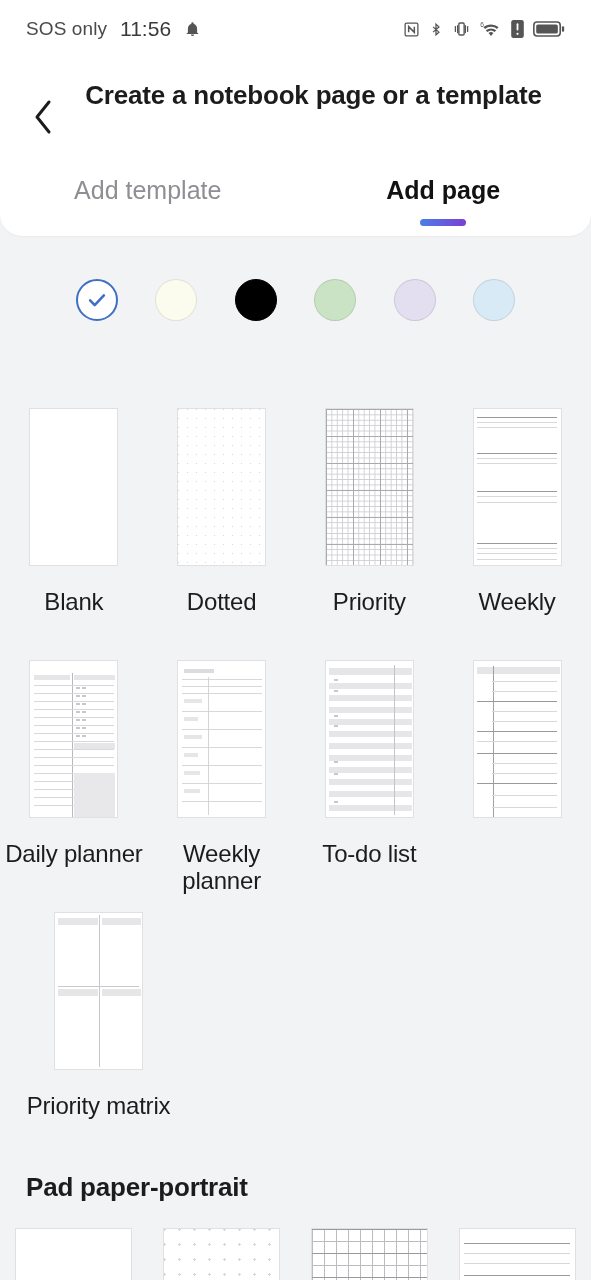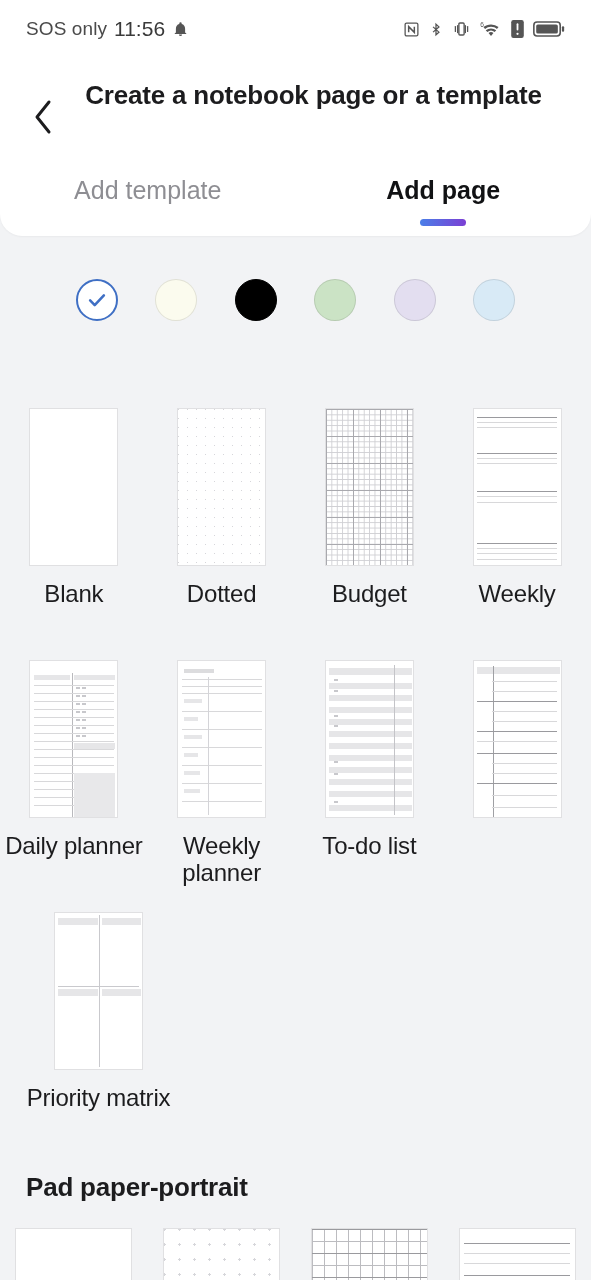--- a/index.html
+++ b/index.html
@@ -11,21 +11,21 @@
   }
   .phone { position:relative; width:591px; height:1280px; background:#f2f3f5; }
 
   
   .statusbar {
     position:absolute; top:0; left:0; width:591px; height:58px;
     background:#ffffff;
     display:flex; align-items:center; justify-content:space-between;
     padding:0 26px;
   }
-  .sb-left { display:flex; align-items:center; gap:7px; color:#4a4a4a; }
+  .sb-left { display:flex; align-items:center; gap:13px; color:#4a4a4a; }
   .sb-carrier { font-size:19px; letter-spacing:0.1px; color:#4a4a4a; }
   .sb-clock { font-size:21px; color:#3a3a3a; }
   .sb-right { display:flex; align-items:center; gap:9px; }
   .sb-icon { display:block; }
 
   
   .headercard {
     position:absolute; top:58px; left:0; width:591px; height:178px;
     background:#ffffff;
     border-bottom-left-radius:22px; border-bottom-right-radius:22px;
@@ -81,21 +81,21 @@
   .cell {
     flex:1; display:flex; flex-direction:column; align-items:center;
   }
   .thumb {
     background:#ffffff; border:1px solid #e0e0e2; position:relative;
     overflow:hidden; cursor:pointer;
   }
   .thumb.portrait { width:89px; height:158px; }
   .thumb.pad { width:117px; height:62px; }
   .cell-label {
-    margin-top:14px; font-size:24px; color:#1c1c1e; text-align:center;
+    margin-top:22px; font-size:24px; color:#1c1c1e; text-align:center;
     line-height:1.14; letter-spacing:-0.2px;
   }
 
   #row1 { top:408px; }
   #row2 { top:660px; }
   #row3 { top:912px; }
   #rowpad { top:1228px; }
 
   
   .art { position:absolute; inset:0; }
@@ -195,21 +195,21 @@
       <div class="thumb portrait">
         <div class="art" style="background-image:radial-gradient(#d6d6da 0.9px, transparent 1px);background-size:9px 9px;background-position:5px 5px;"></div>
       </div>
       <div class="cell-label">Dotted</div>
     </div>
     <div class="cell">
       <div class="thumb portrait">
         <div class="art" style="background-image:linear-gradient(#cfcfd3 1px,transparent 1px),linear-gradient(90deg,#cfcfd3 1px,transparent 1px);background-size:5.4px 5.4px;"></div>
         <div class="art" style="background-image:linear-gradient(#a9a9ae 1px,transparent 1px),linear-gradient(90deg,#a9a9ae 1px,transparent 1px);background-size:27px 27px;"></div>
       </div>
-      <div class="cell-label">Budget</div>
+      <div class="cell-label">Priority</div>
     </div>
     <div class="cell">
       <div class="thumb portrait">
         <div class="art">
           <div class="hline dark" style="top:8px"></div>
           <div class="hline" style="top:13px"></div>
           <div class="hline" style="top:18px"></div>
           <div class="hline dark" style="top:44px"></div>
           <div class="hline" style="top:49px"></div>
           <div class="hline" style="top:54px"></div>

